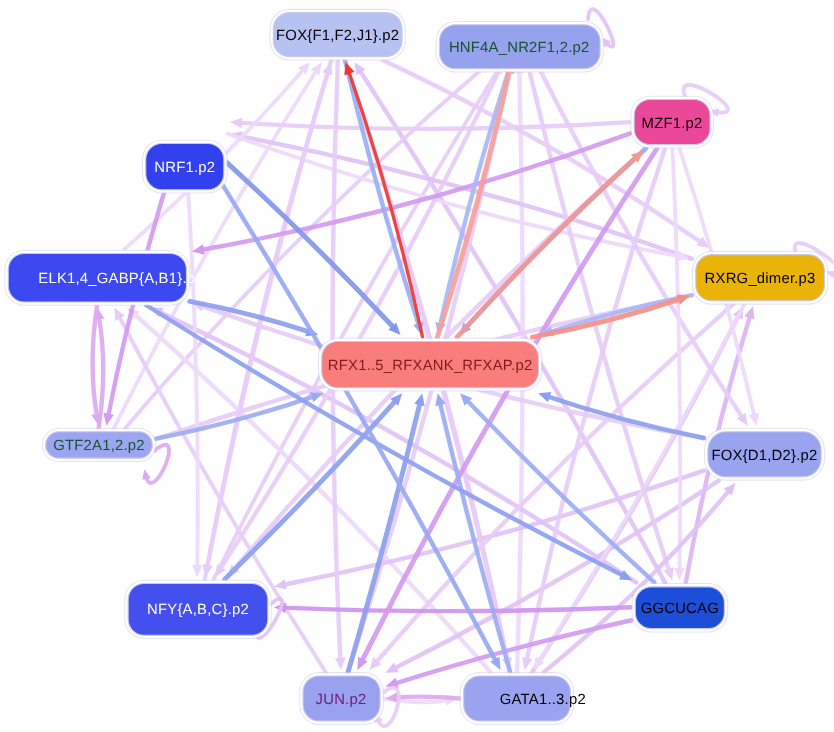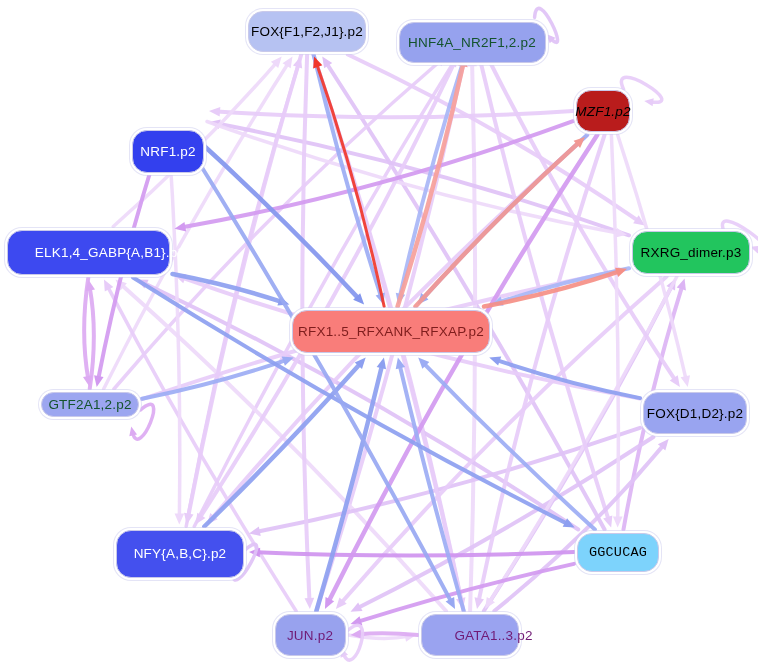--- a/index.html
+++ b/index.html
@@ -301,44 +301,44 @@
   <div id="node-layer">
       <div class="node" style="left: 248px; top: 10.5px; width: 118px; height: 41px; background: rgb(182, 194, 242); color: rgb(0, 0, 0);">
         <span>FOX{F1,F2,J1}.p2</span>
       </div>
       <div class="node" style="left: 398.5px; top: 22px; width: 147px; height: 41px; background: rgb(150, 162, 238); color: #14532d;">
         <span>HNF4A_NR2F1,2.p2</span>
       </div>
       <div class="node" style="left: 132px; top: 89.5px; width: 72px; height: 43px; background: rgb(51, 64, 238); color: rgb(255, 255, 255); margin-top: 40px;">
         <span>NRF1.p2</span>
       </div>
-      <div class="node" style="left: 576px; top: 90px; width: 54px; height: 42px; background: #b91c1c; color: rgb(0, 0, 0); font-style: italic;">
+      <div class="node" style="left: 576px; top: 90px; width: 70px; height: 42px; background: #ec4899; color: rgb(0, 0, 0);">
         <span>MZF1.p2</span>
       </div>
       <div class="node" style="left: 6.5px; top: 229.5px; width: 163px; height: 45px; background: rgb(61, 73, 240); color: rgb(255, 255, 255); padding-left: 44px;">
         <span>ELK1,4_GABP{A,B1}.p3</span>
       </div>
-      <div class="node" style="left: 632px; top: 230.5px; width: 118px; height: 43px; background: #22c55e; color: rgb(0, 0, 0);">
+      <div class="node" style="left: 632px; top: 230.5px; width: 118px; height: 43px; background: #eab308; color: rgb(0, 0, 0);">
         <span>RXRG_dimer.p3</span>
       </div>
       <div class="node" style="left: 292px; top: 309.5px; width: 198px; height: 43px; background: rgb(249, 125, 122); color: #7f1d1d;">
         <span>RFX1..5_RFXANK_RFXAP.p2</span>
       </div>
       <div class="node" style="left: 41px; top: 392px; width: 98px; height: 25px; background: rgb(156, 166, 240); color: #14532d;">
         <span>GTF2A1,2.p2</span>
       </div>
-      <div class="node" style="left: 643px; top: 392px; width: 104px; height: 42px; background: rgb(153, 164, 240); color: rgb(0, 0, 0);">
+      <div class="node" style="left: 643px; top: 392px; width: 104px; height: 42px; background: rgb(153, 164, 240); color: rgb(0, 0, 0); border-radius: 17px;">
         <span>FOX{D1,D2}.p2</span>
       </div>
       <div class="node" style="left: 116px; top: 529.5px; width: 128px; height: 48px; background: rgb(68, 80, 238); color: rgb(255, 255, 255);">
         <span>NFY{A,B,C}.p2</span>
       </div>
-      <div class="node" style="left: 577px; top: 532.5px; width: 82px; height: 39px; background: #7dd3fc; color: rgb(0, 0, 0); font-family: Liberation Mono, monospace;">
+      <div class="node" style="left: 577px; top: 532.5px; width: 82px; height: 39px; background: #1d4ed8; color: rgb(0, 0, 0);">
         <span>GGCUCAG</span>
       </div>
       <div class="node" style="left: 274.5px; top: 614px; width: 71px; height: 42px; background: rgb(152, 162, 238); color: #701a75;">
         <span>JUN.p2</span>
       </div>
-      <div class="node" style="left: 421px; top: 614px; width: 98px; height: 42px; background: rgb(154, 163, 240); color: #701a75; padding-left: 47px;">
+      <div class="node" style="left: 421px; top: 614px; width: 98px; height: 42px; background: rgb(154, 163, 240); color: #000000; padding-left: 47px;">
         <span>GATA1..3.p2</span>
       </div>
     </div>
 </div>
 
 </body></html>

